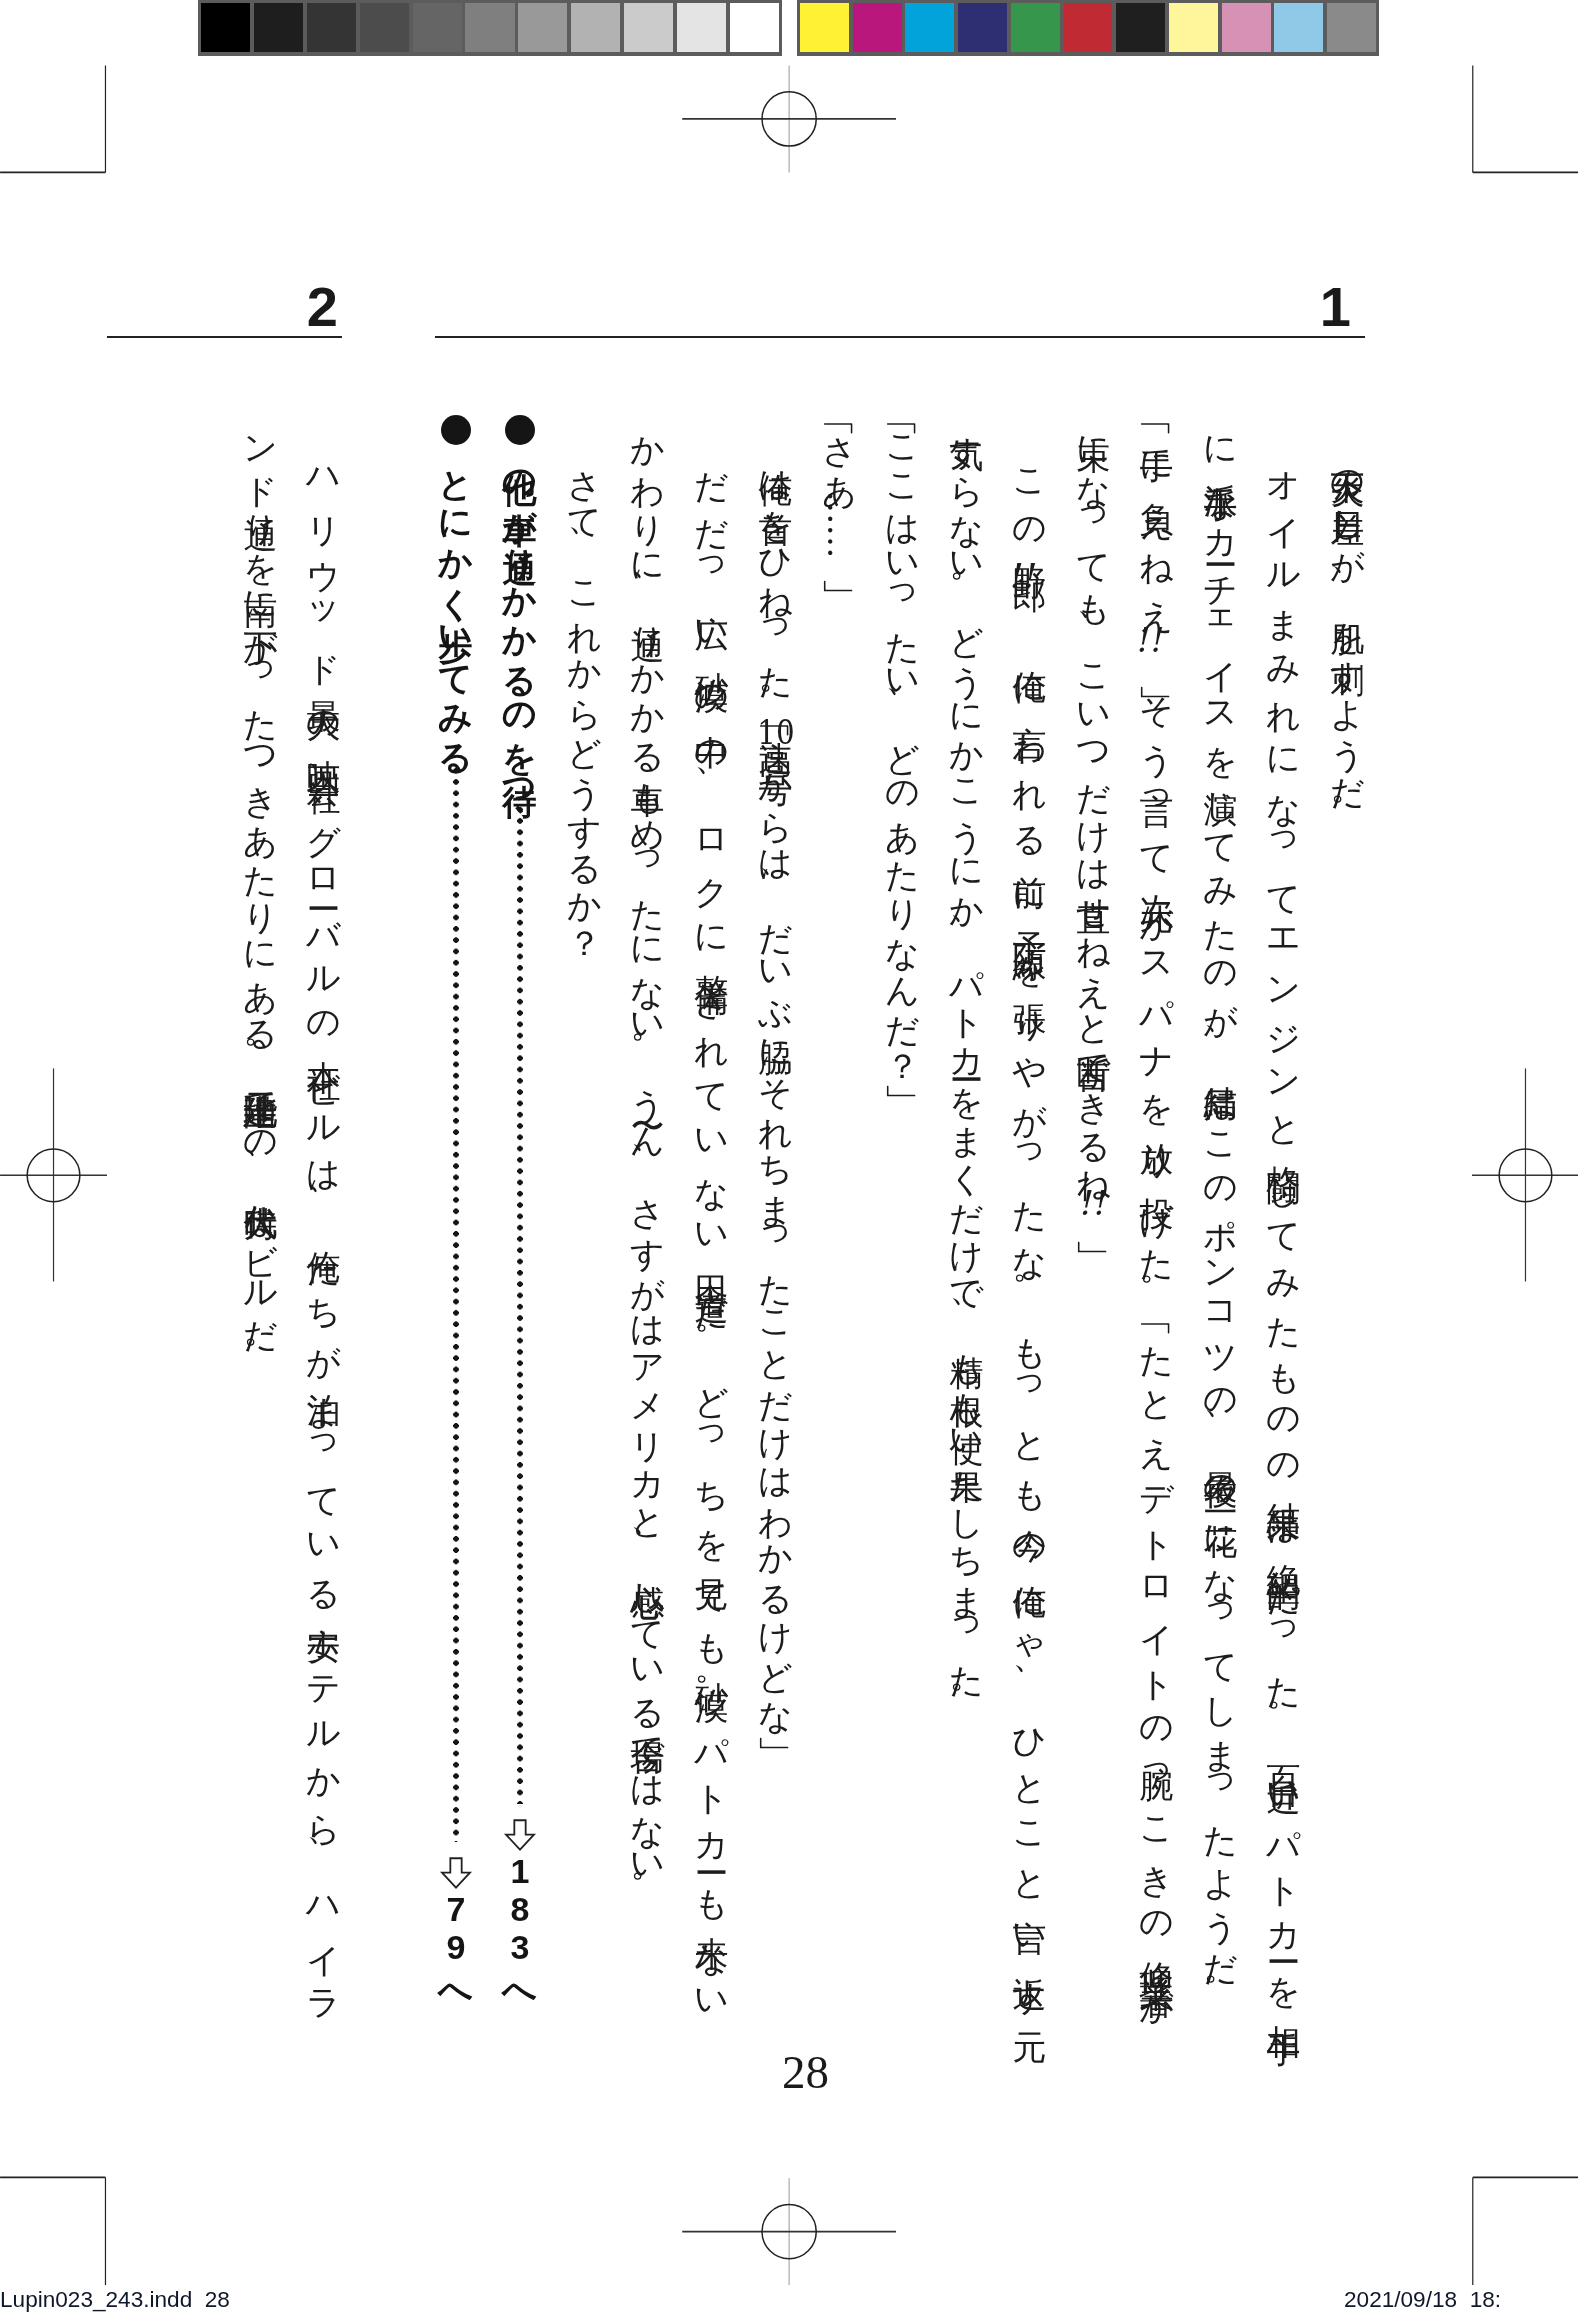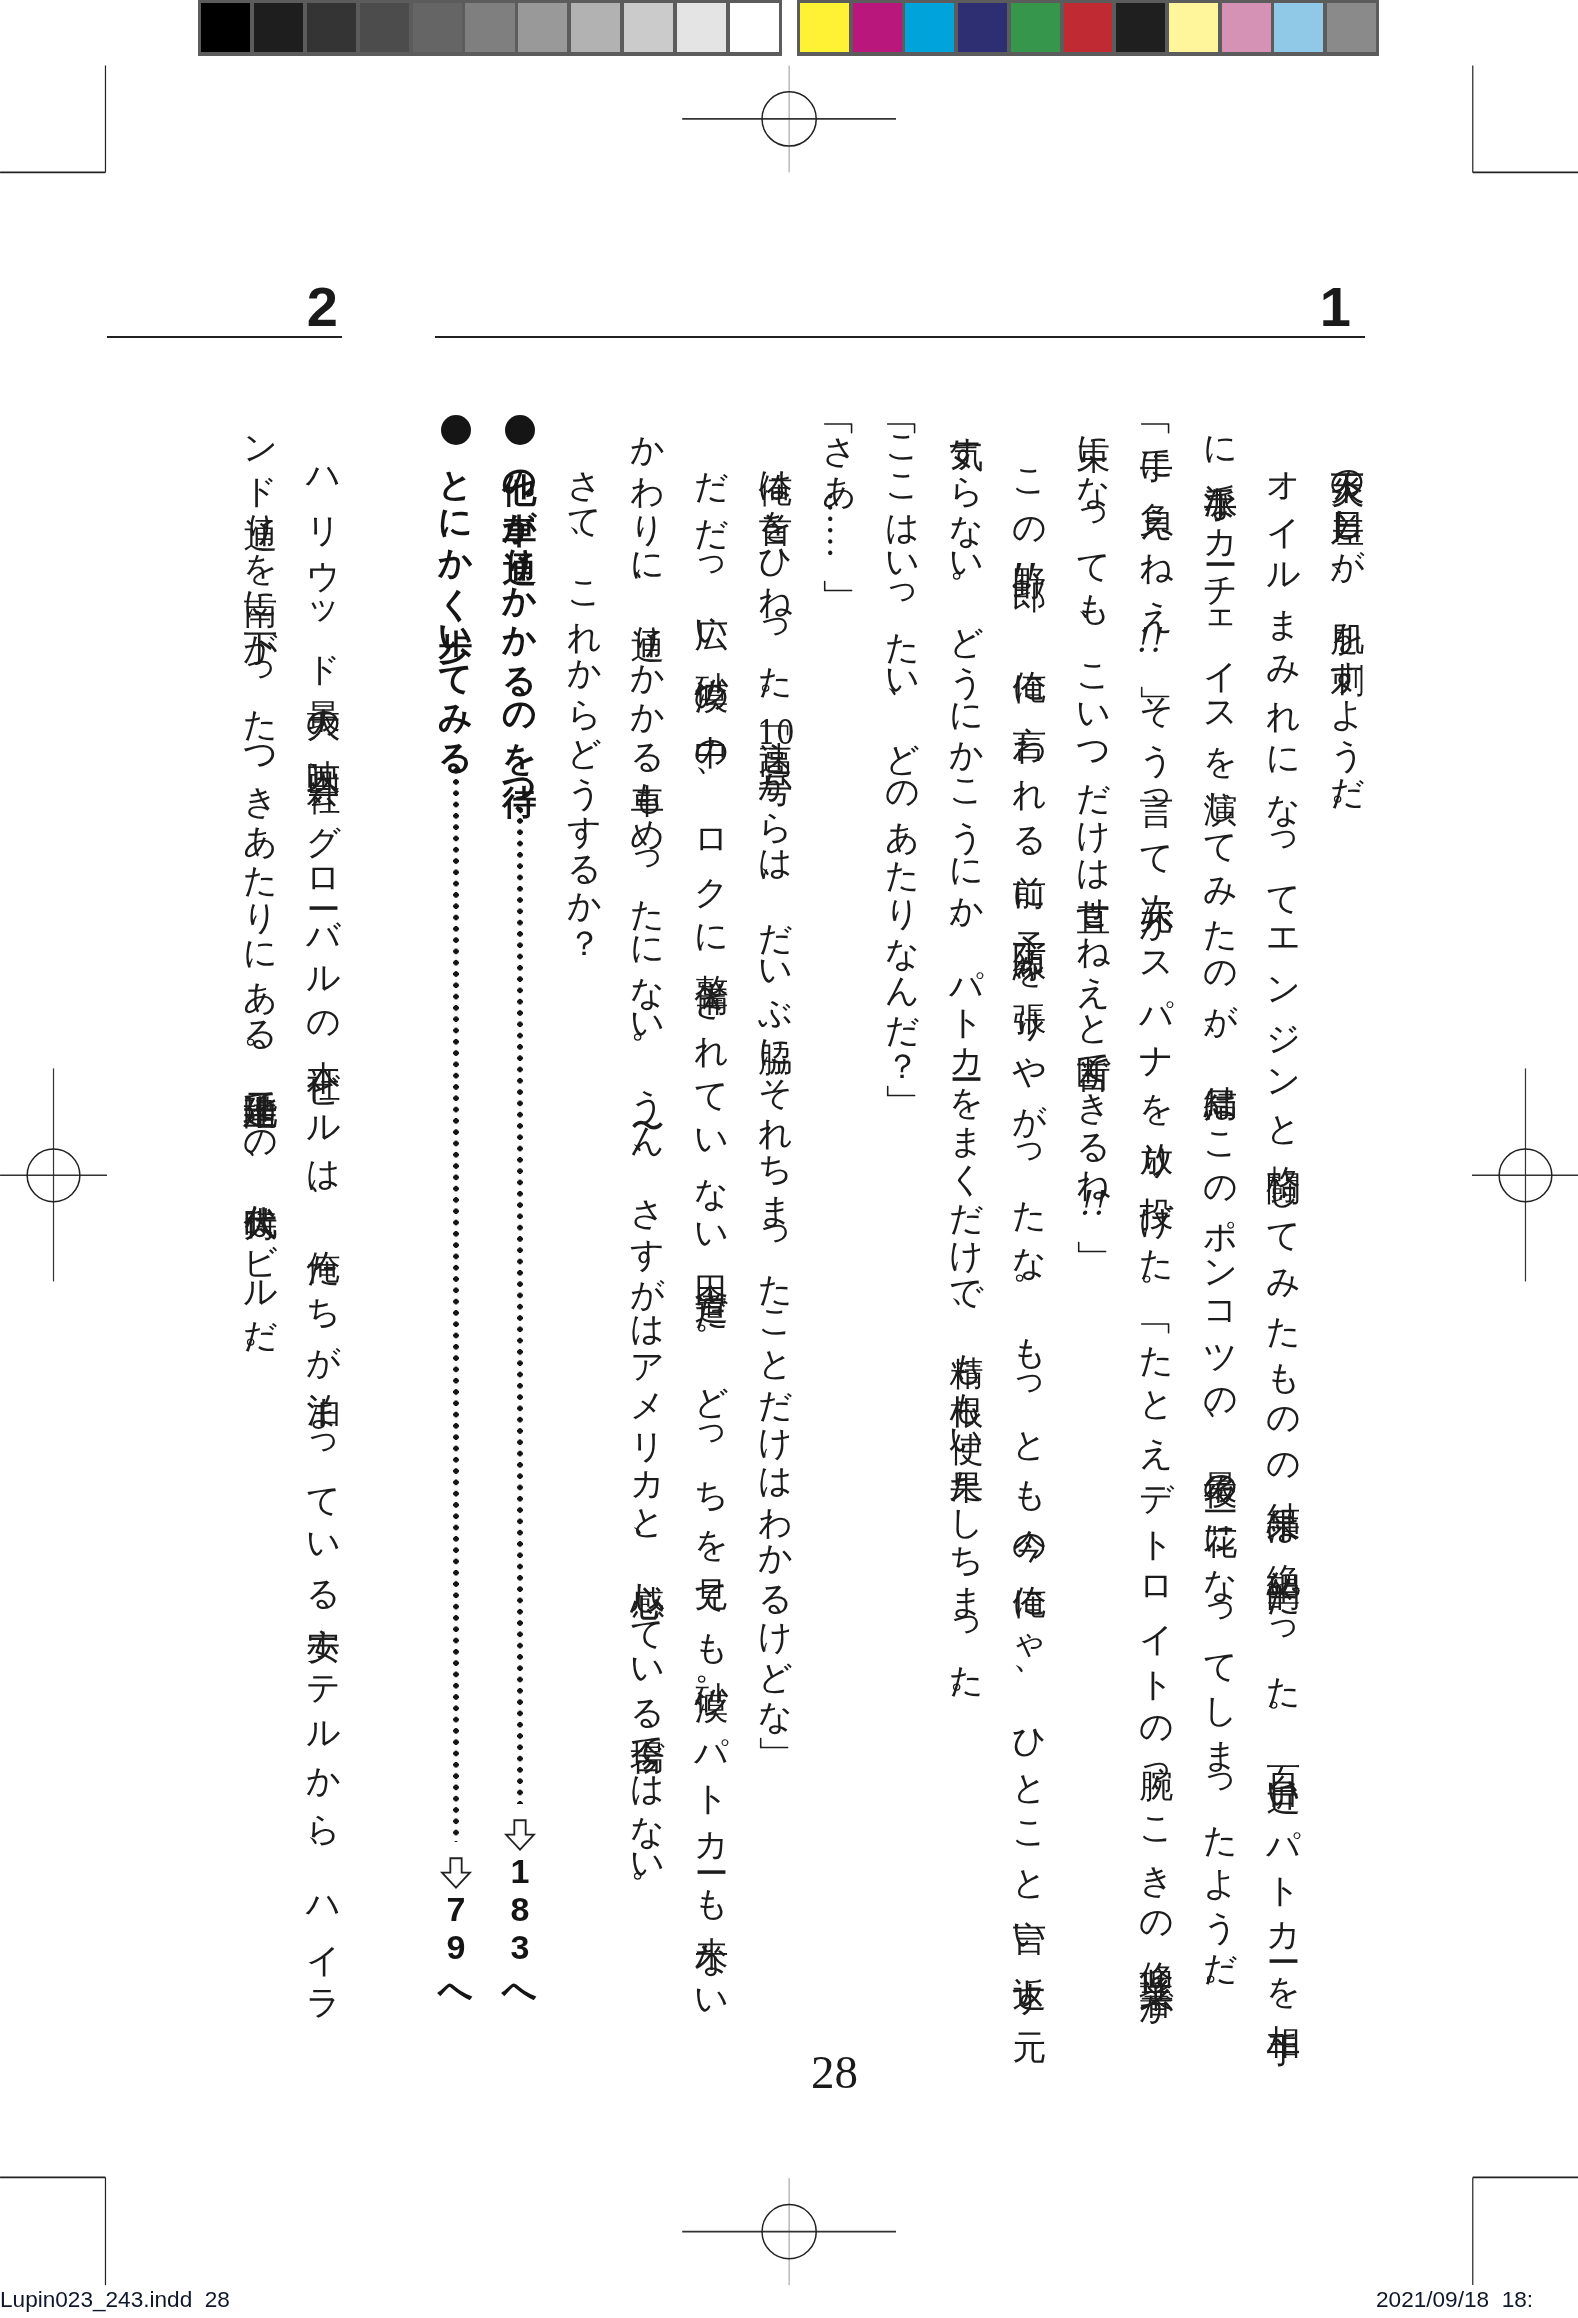--- a/index.html
+++ b/index.html
@@ -55,21 +55,21 @@
     background: radial-gradient(circle, #151515 2.4px, transparent 2.9px) center top / 7.5px 11.3px repeat-y;
   }
   .choice .arrow { width: 34px; height: 34px; flex: none; display: block; }
   .choice .cpage {
     writing-mode: vertical-rl; text-orientation: upright;
     font-family: "Liberation Sans", sans-serif; font-weight: bold;
     font-size: 34px; line-height: 38px; color: #151515; flex: none;
   }
 
   .page-num {
-    position: absolute; left: 753px; top: 2049px; width: 105px; text-align: right;
+    position: absolute; left: 753px; top: 2049px; width: 105px; text-align: center;
     font-family: "Liberation Serif", serif; font-size: 47px; line-height: 47px; color: #1a1a1a;
   }
   .slug {
     position: absolute; top: 2289px; font-family: "Liberation Sans", sans-serif;
     font-size: 22.6px; line-height: 22.6px; color: #0f172a; white-space: pre;
   }
 </style>
 </head>
 <body>
 
@@ -175,14 +175,14 @@
   </svg>
   <span class="cpage">79</span>
   <span class="csuffix">へ</span>
 </div>
 
 <div class="vline indent full" style="left:305px;">ハリウッド最大の映画会社、グローバルの本社ビルは、俺たちが泊まっている安ホテルから、ハイラ</div>
 <div class="vline" style="left:242px;">ンド通りを南に下がったつきあたりにある。地上二十階建ての、大時代なビルだ。</div>
 
 <div class="page-num">28</div>
 <div class="slug" style="left:0px;">Lupin023_243.indd  28</div>
-<div class="slug" style="left:1376px;">2021/09/18  18:</div>
+<div class="slug" style="left:1344px;">2021/09/18  18:</div>
 
 
 </body></html>

